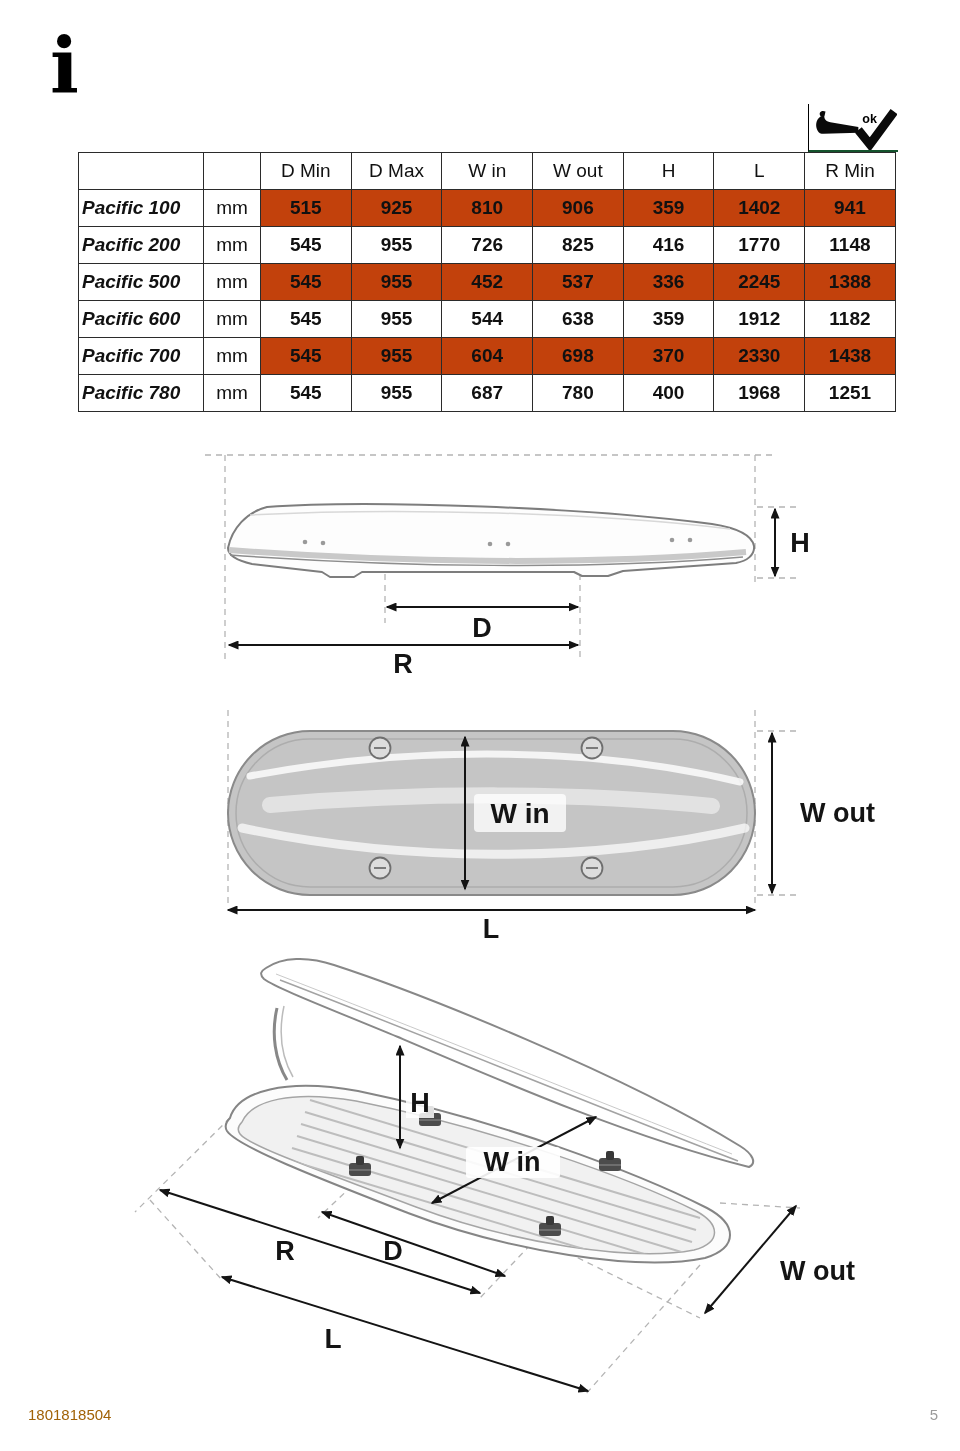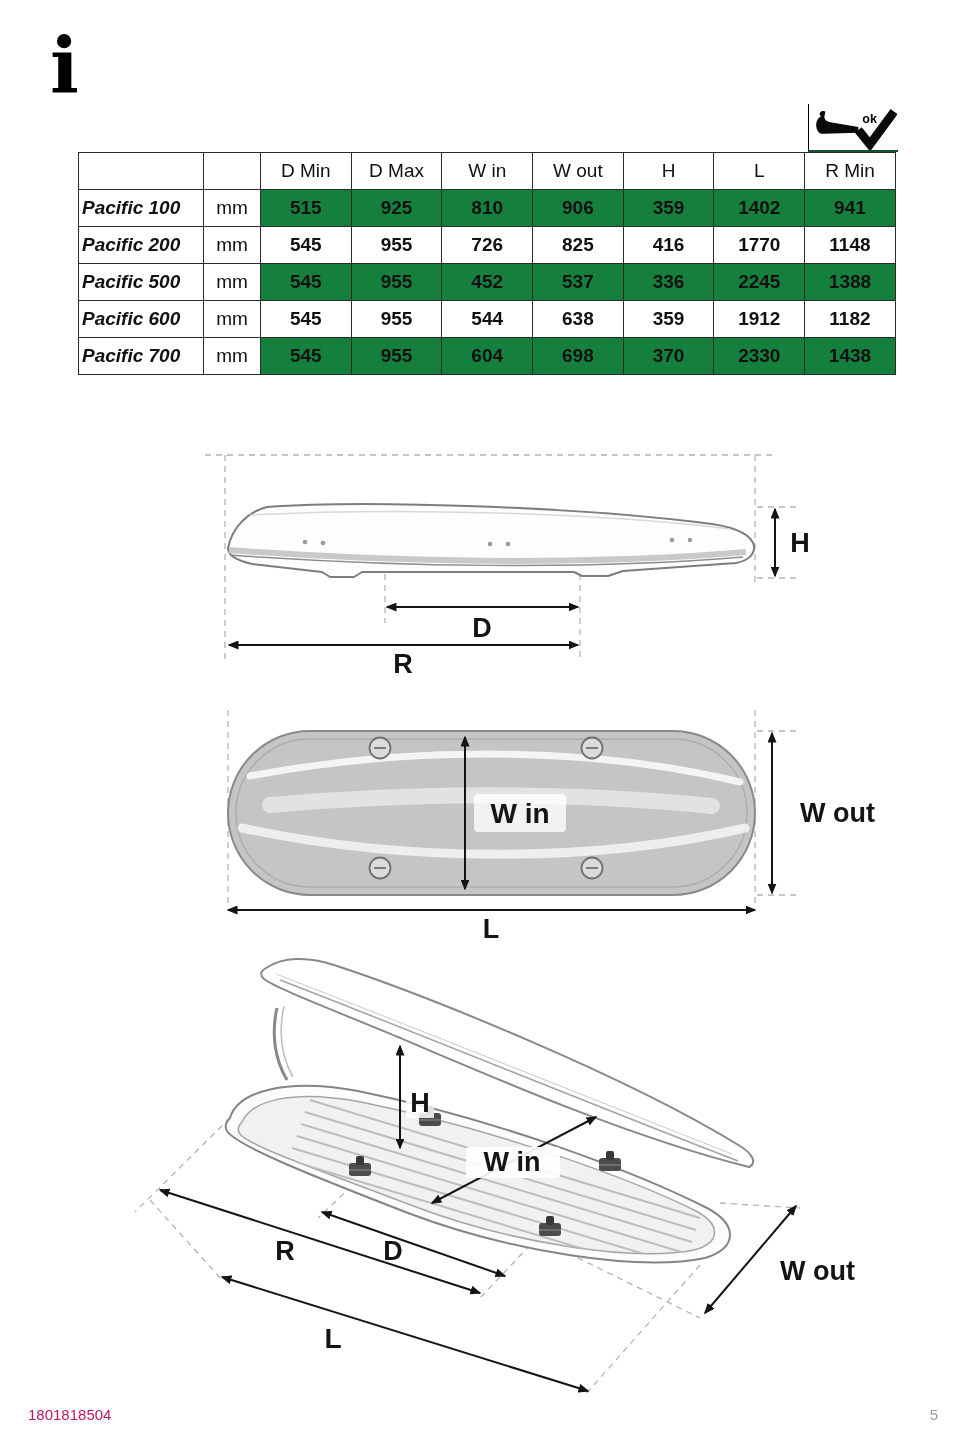--- a/index.html
+++ b/index.html
@@ -14,34 +14,34 @@
               border-left:1.5px solid #000; border-bottom:2px solid #14532d; padding:2px 0 0 3px; }
 
   table.dims { position:absolute; left:78px; top:152px; width:817px;
                border-collapse:collapse; table-layout:fixed; font-size:19px; }
   .dims th, .dims td { border:1px solid #2b2b2b; height:37px; text-align:center;
                        vertical-align:middle; padding:0; background:#fff; }
   .dims th { font-weight:400;margin-left:12px; }
   .dims td.name { font-weight:700; font-style:italic; text-align:left; padding-left:3px; }
   .dims td.unit { font-weight:400;margin-top:28px; }
   .dims td.val  { font-weight:700; }
-  .dims tr.shaded td.val { background:#15803d; }
+  .dims tr.shaded td.val { background:#c2410c; }
 
   .diagram { position:absolute; }
   #side-view  { left:100px; top:445px; }
   #top-view   { left:100px; top:710px; }
   #persp-view { left:80px;  top:950px; }
 
   svg .dash  { stroke:#b4b4b4; stroke-width:1.3; stroke-dasharray:6 5; fill:none; }
   svg .arrow { stroke:#141414; stroke-width:2; fill:none; }
   svg text.dim    { font-family:"Liberation Sans", sans-serif; font-size:27px; font-weight:600; fill:#141414; }
   svg text.dim-lg { font-family:"Liberation Sans", sans-serif; font-size:28px; font-weight:700; fill:#141414; }
   svg text.ok-txt { font-family:"Liberation Sans", sans-serif; font-size:13px; font-weight:700; fill:#000; }
 
-  .footer-code { position:absolute; left:28px; top:1406px; font-size:15px; color:#be185d; }
+  .footer-code { position:absolute; left:28px; top:1406px; font-size:15px; color:#a16207; }
   .page-number { position:absolute; right:22px; top:1406px; font-size:15px; color:#9b9b9b; }
 </style>
 </head>
 <body>
 
 <div class="page">
 
   <div class="info-symbol">i</div>
 
   <div class="ok-badge">
@@ -126,20 +126,31 @@
       <tr class="shaded">
         <td class="name">Pacific 700</td>
         <td class="unit">mm</td>
         <td class="val">545</td>
         <td class="val">955</td>
         <td class="val">604</td>
         <td class="val">698</td>
         <td class="val">370</td>
         <td class="val">2330</td>
         <td class="val">1438</td>
+      </tr>
+      <tr>
+        <td class="name">Pacific 780</td>
+        <td class="unit">mm</td>
+        <td class="val">545</td>
+        <td class="val">955</td>
+        <td class="val">687</td>
+        <td class="val">780</td>
+        <td class="val">400</td>
+        <td class="val">1968</td>
+        <td class="val">1251</td>
       </tr>
     </tbody>
   </table>
 
   <div class="diagram" id="side-view">
     <svg width="800" height="250" viewBox="0 0 800 250">
       <defs>
         <marker id="ah1" markerWidth="11" markerHeight="9" refX="9.5" refY="4.5" orient="auto-start-reverse" markerUnits="userSpaceOnUse">
           <path d="M0,0 L11,4.5 L0,9 Z" fill="#141414"></path>
         </marker>

